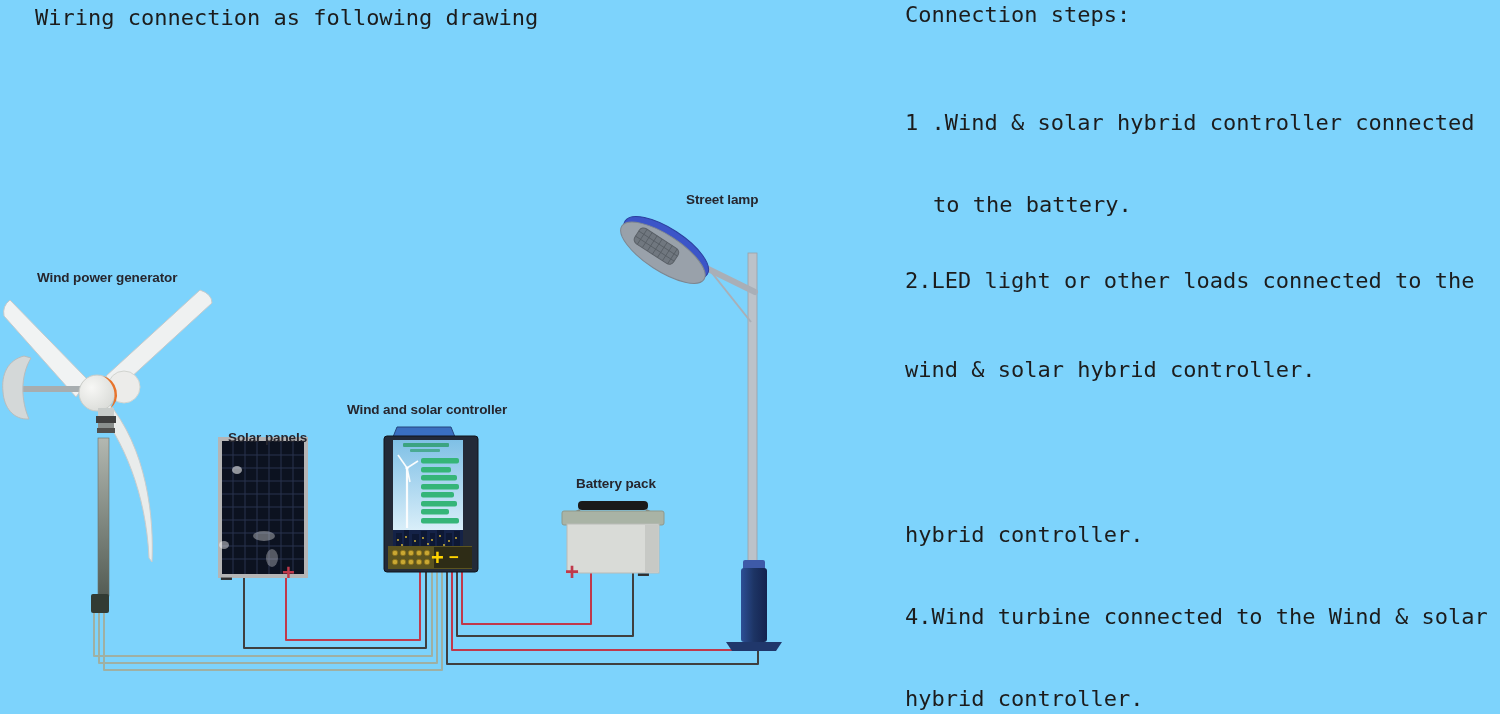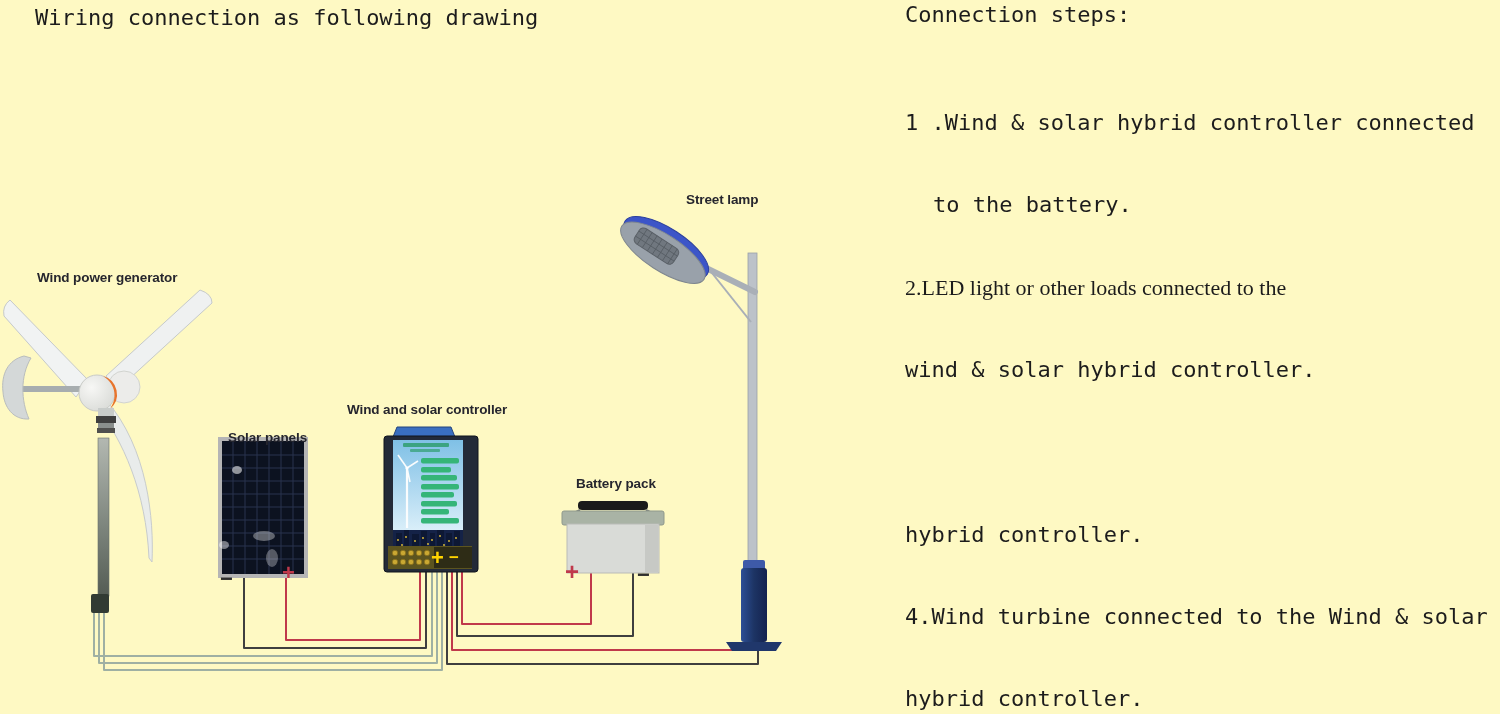--- a/index.html
+++ b/index.html
@@ -1,16 +1,16 @@
 <!DOCTYPE html>
 <html><head>
 <meta charset="utf-8">
 <style>
   html,body{margin:0;padding:0;background:#fff;}
-  .stage{position:relative;width:1500px;height:714px;background:#fef9c3;overflow:hidden;
+  .stage{position:relative;width:1500px;height:714px;background:#7dd3fc;overflow:hidden;
          font-family:"Liberation Sans",sans-serif;}
   .mono{font-family:"DejaVu Sans Mono",monospace;color:#1c1c1c;}
   .page-title{position:absolute;left:35px;top:5px;font-size:22px;white-space:nowrap;}
   .steps{position:absolute;left:905px;top:0;width:600px;height:714px;}
   .steps-heading{position:absolute;left:0;top:2px;font-size:22px;white-space:nowrap;}
   .sline{position:absolute;left:0;font-size:22px;white-space:nowrap;}
   .diagram{position:absolute;left:0;top:0;width:900px;height:714px;}
   .diagram svg{position:absolute;left:0;top:0;}
   .dlabel{position:absolute;font-weight:700;font-size:13.5px;letter-spacing:-0.1px;
           color:#26262e;white-space:nowrap;}
@@ -189,20 +189,20 @@
     <span class="pol pol-dark" style="left:220px;top:568px;">−</span>
     <span class="pol pol-red" style="left:282px;top:562px;">+</span>
     <span class="pol pol-red" style="left:565px;top:560px;font-size:24px;">+</span>
     <span class="pol pol-dark" style="left:637px;top:564px;">−</span>
   </div>
 
   <div class="steps mono">
     <div class="steps-heading">Connection steps:</div>
     <div class="sline" style="top:110px;">1 .Wind &amp; solar hybrid controller connected</div>
     <div class="sline" style="top:192px;margin-left:28px;">to the battery.</div>
-    <div class="sline" style="top:275px;font-family:Liberation Serif, serif;">2.LED light or other loads connected to the</div>
+    <div class="sline" style="top:268px;">2.LED light or other loads connected to the</div>
     <div class="sline" style="top:357px;">wind &amp; solar hybrid controller.</div>
     <div class="sline" style="top:522px;">hybrid controller.</div>
     <div class="sline" style="top:604px;">4.Wind turbine connected to the Wind &amp; solar</div>
     <div class="sline" style="top:686px;">hybrid controller.</div>
   </div>
 
 </div>
 
 </body></html>

